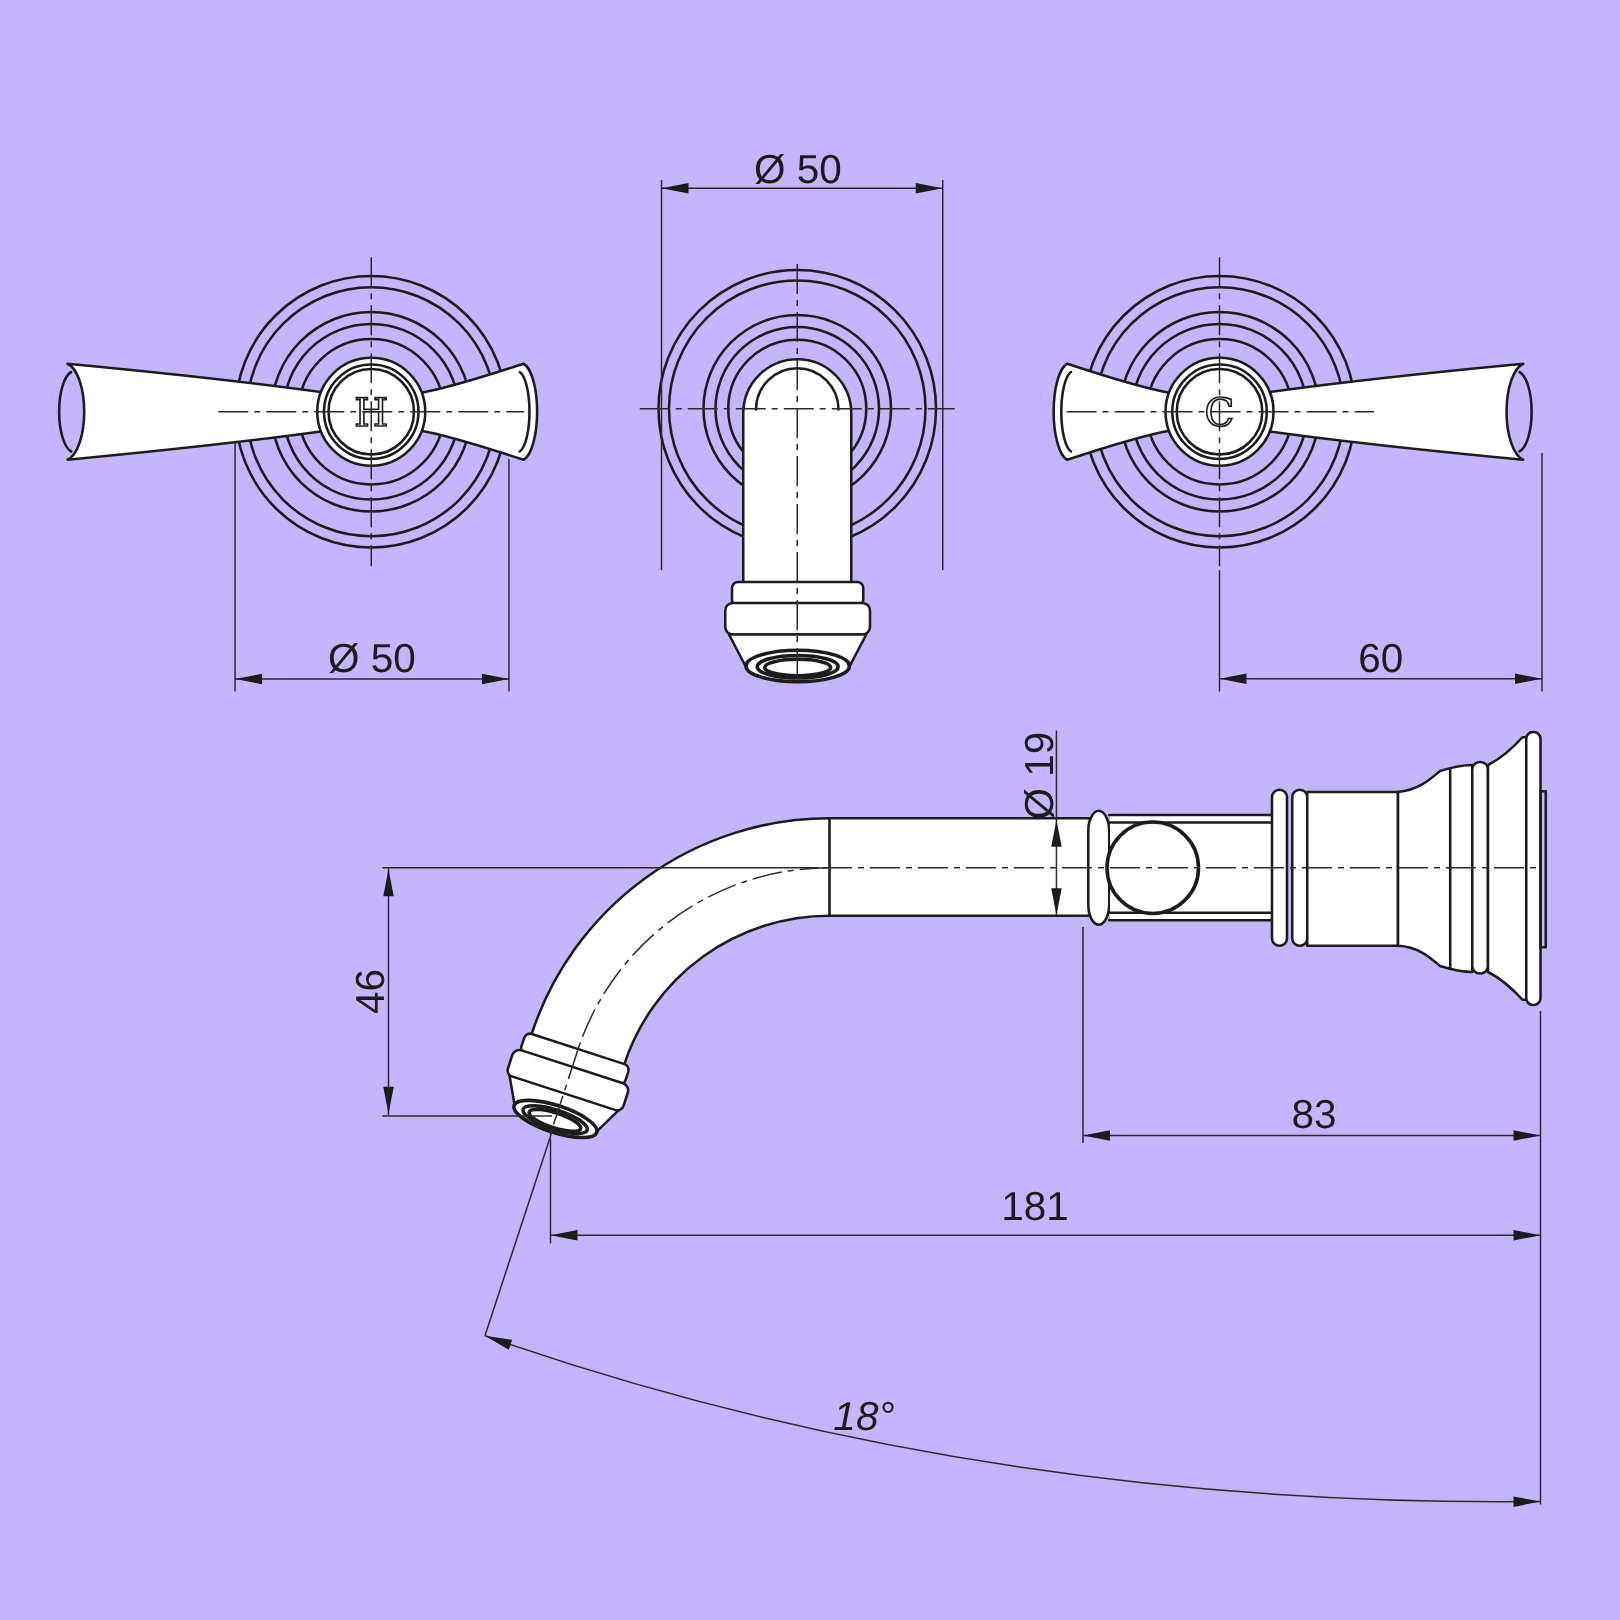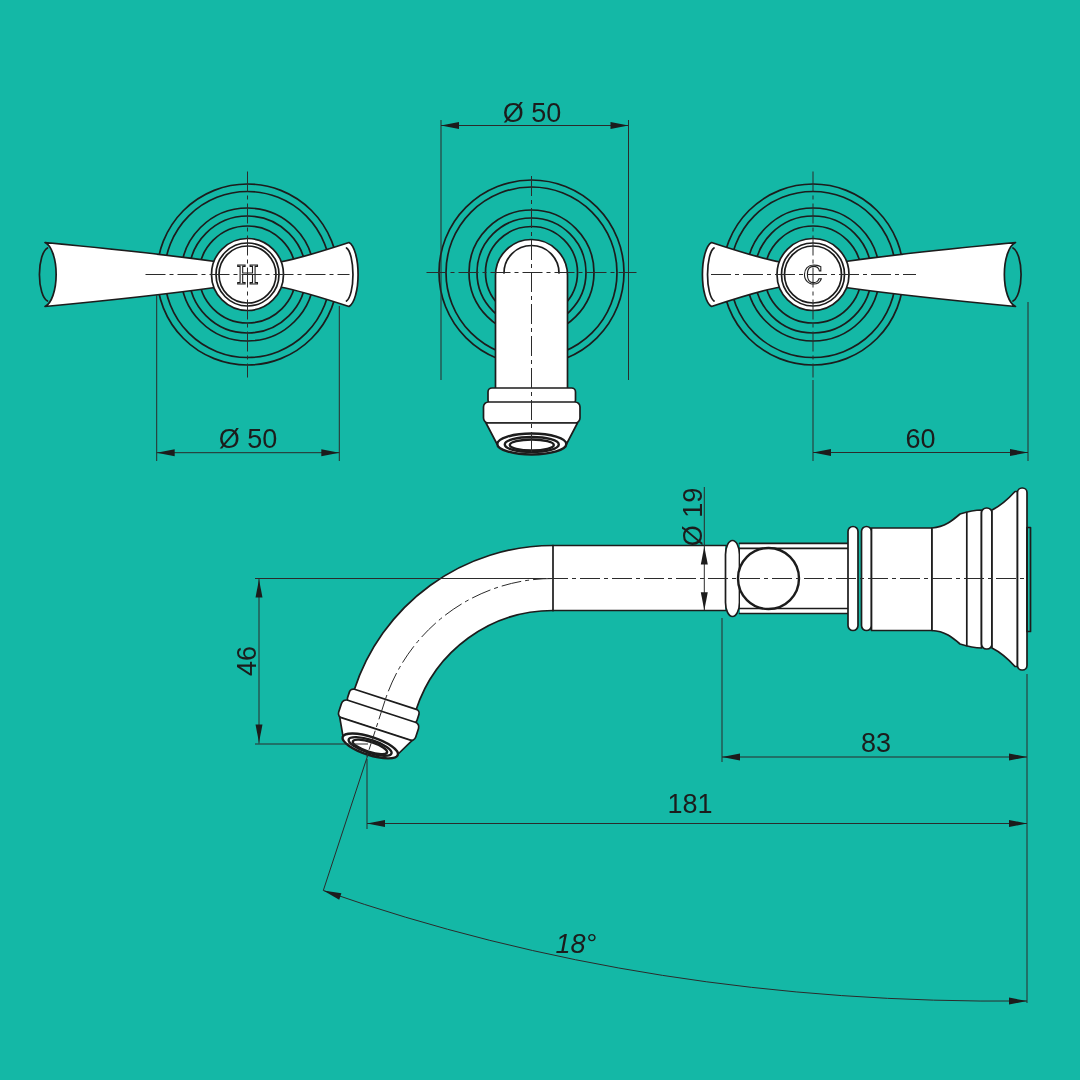--- a/index.html
+++ b/index.html
@@ -1,16 +1,16 @@
 <!DOCTYPE html>
 <html><head>
 <meta charset="utf-8">
 <style>
   html,body{margin:0;padding:0;background:#fff;}
-  .stage{position:relative;width:1080px;height:1080px;background:#14b8a6;overflow:hidden;
+  .stage{position:relative;width:1080px;height:1080px;background:#c4b5fd;overflow:hidden;
          font-family:"Liberation Sans",sans-serif;}
   svg{display:block}
   .ol{stroke:#1c1c1c;stroke-width:1.7;fill:none;stroke-linejoin:round;stroke-linecap:round}
   .olf{stroke:#1c1c1c;stroke-width:1.7;fill:#ffffff;stroke-linejoin:round}
   .bold{stroke-width:2.4}
   .thin{stroke:#2b2b2b;stroke-width:1;fill:none}
   .cl{stroke:#2b2b2b;stroke-width:1;fill:none;stroke-dasharray:20 4 4 4}
   .arr{fill:#1c1c1c;stroke:none}
   .dim{font-family:"Liberation Sans",sans-serif;font-size:27px;fill:#1c1c1c}
   .dim-it{font-style:italic}

